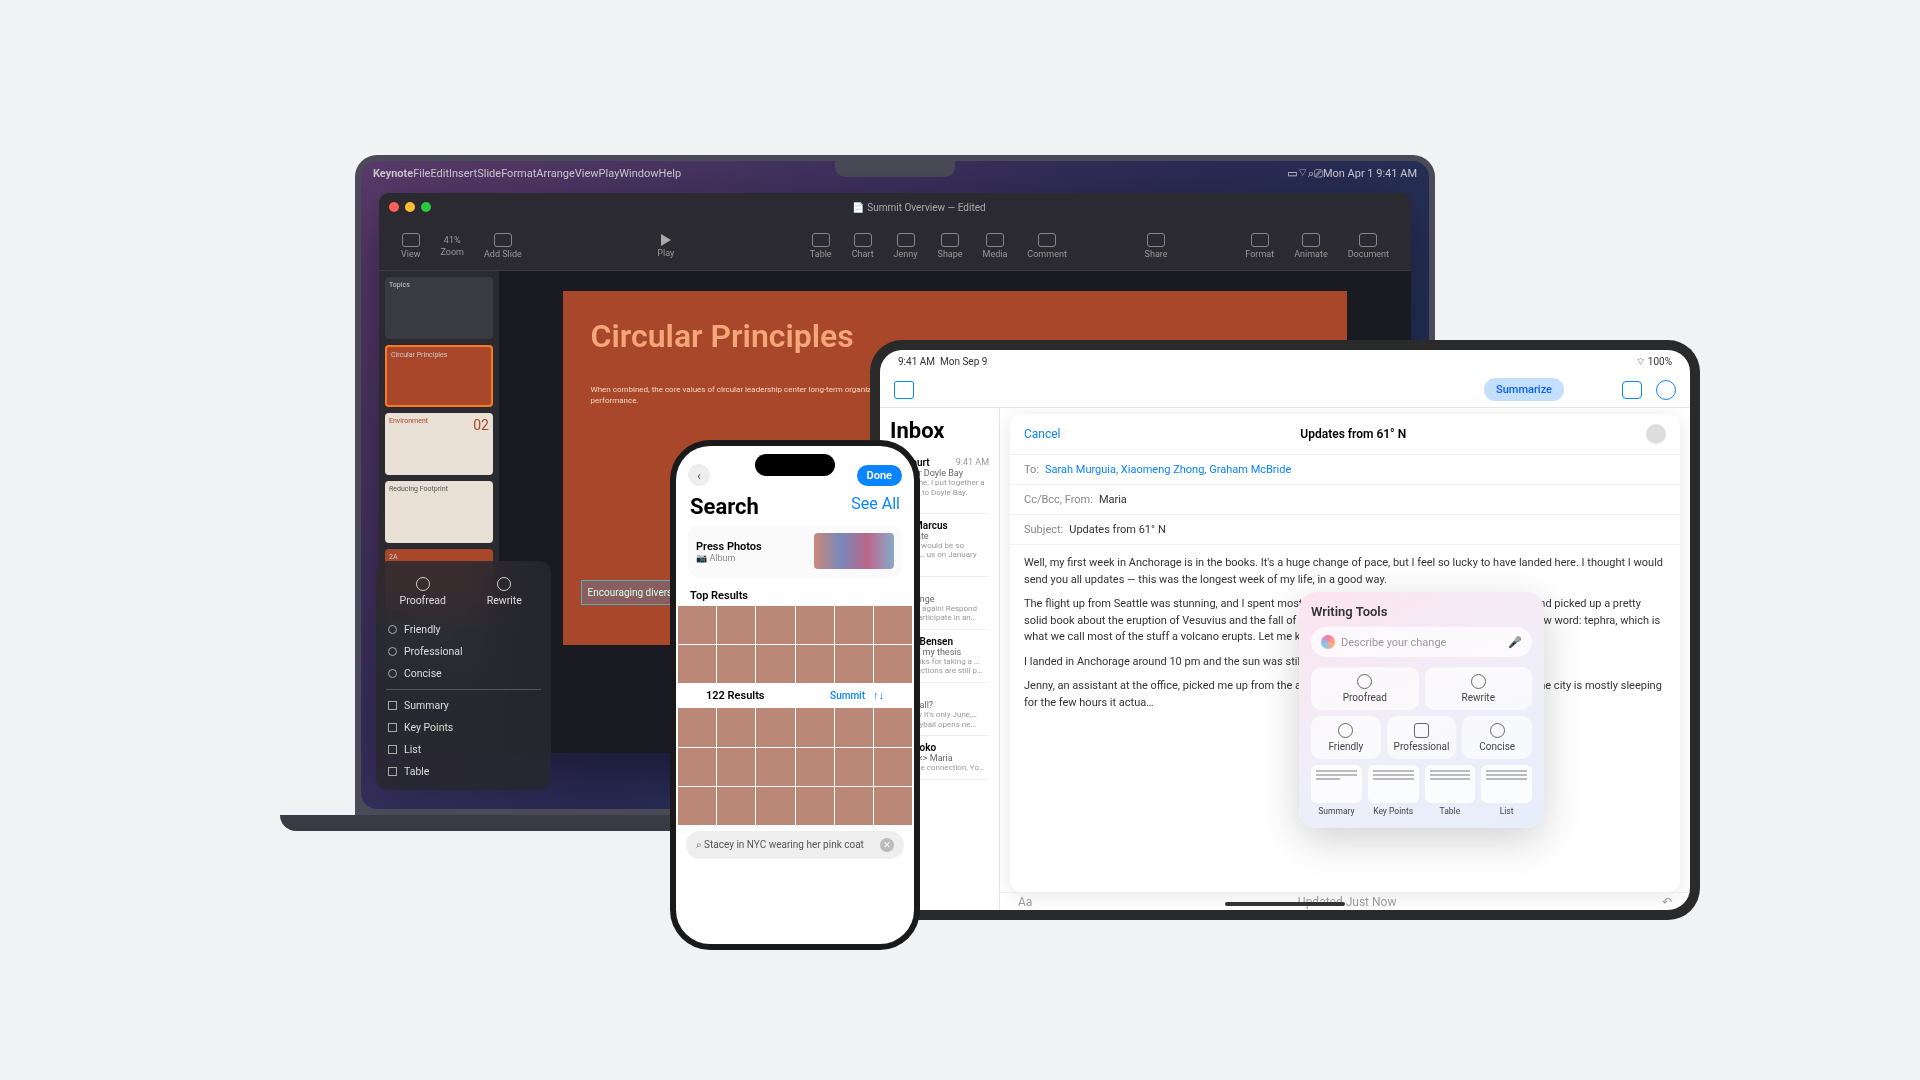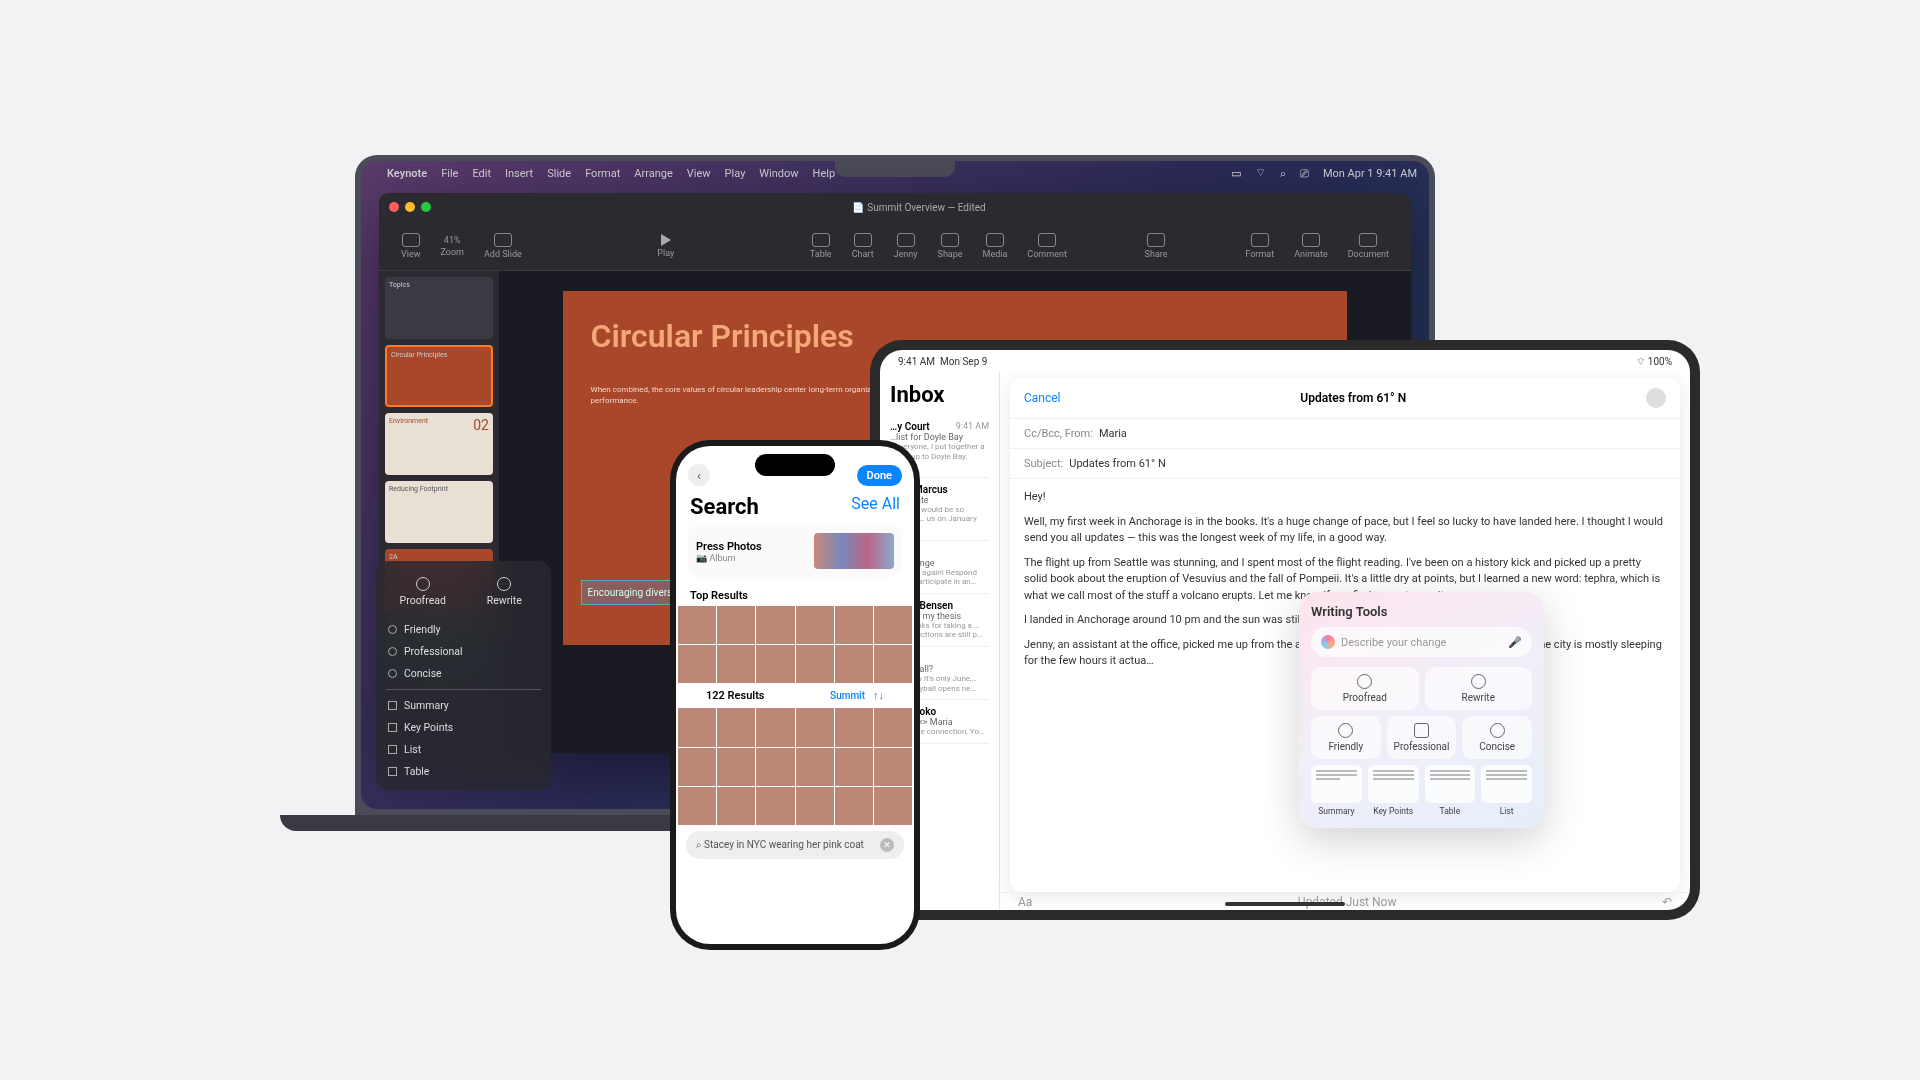--- a/index.html
+++ b/index.html
@@ -7,21 +7,21 @@
 .stage{position:relative;width:1920px;height:1080px}
 
 
 .macbook{position:absolute;left:355px;top:155px;width:1080px;height:730px}
 .macbook-body{width:100%;height:660px;background:#4a4a58;border-radius:22px 22px 0 0;padding:6px}
 .macbook-screen{width:100%;height:100%;background:linear-gradient(135deg,#5a3a6a,#2a2a55,#1a3a5a);border-radius:16px;position:relative;overflow:hidden}
 .macbook-notch{position:absolute;top:0;left:50%;transform:translateX(-50%);width:120px;height:16px;background:#4a4a58;border-radius:0 0 10px 10px}
 .macbook-base{width:1230px;height:16px;background:#3a3a45;margin-left:-75px;border-radius:0 0 20px 20px}
 
 
-.mac-menubar{height:24px;display:flex;align-items:center;padding:0 12px;color:#ddd;font-size:11px;gap:14px}
+.mac-menubar{height:24px;display:flex;align-items:center;padding:0 12px;color:#ddd;font-size:11px;gap:0}
 .mac-menubar .spacer{flex:1}
 .mac-menubar .mi{opacity:.9}
 .apple-icon{font-size:13px}
 
 
 .keynote{position:absolute;left:18px;top:32px;right:18px;height:560px;background:#2a2a30;border-radius:10px;overflow:hidden;display:flex;flex-direction:column;box-shadow:0 20px 60px rgba(0,0,0,.4)}
 .kn-titlebar{height:28px;background:#2a2a30;display:flex;align-items:center;padding:0 10px;gap:6px;font-size:10px;color:#aaa}
 .traffic{display:flex;gap:6px}
 .traffic span{width:10px;height:10px;border-radius:50%}
 .tr-r{background:#ff5f57}.tr-y{background:#febc2e}.tr-g{background:#28c840}
@@ -306,20 +306,28 @@
 
   <div class="ipad">
     <div class="ipad-screen">
       <div class="ipad-status">
         <span>9:41 AM</span>&nbsp;&nbsp;
         <span>Mon Sep 9</span>
         <span class="spacer"></span>
         <span>⌔</span>&nbsp;
         <span>100%</span>
       </div>
+      <div class="ipad-topbar">
+        <div class="ic"></div>
+        <span class="spacer"></span>
+        <div class="summarize-btn">Summarize</div>
+        <span style="width:30px"></span>
+        <div class="ic" style="border-radius:4px"></div>
+        <div style="width:20px;height:20px;border:1.5px solid #0a84ff;border-radius:50%"></div>
+      </div>
       <div class="ipad-body">
         <div class="inbox-col">
           <h2>Inbox</h2>
           <div class="inbox-item">
               <span class="inbox-time">9:41 AM</span>
               <div class="from">…y Court</div>
               <div class="subj">…list for Doyle Bay</div>
               <div class="prev">…everyone, I put together a … trip up to Doyle Bay. We'll…</div>
             </div>
           <div class="inbox-item">
@@ -349,29 +357,32 @@
             </div>
         </div>
         <div class="compose-col">
           <div class="compose-sheet">
             <div class="compose-hdr">
               <span class="cancel">Cancel</span>
               <span class="title">Updates from 61° N</span>
               <span class="arrow"></span>
             </div>
             <div class="compose-row">
+                <span>To:</span>
+                <span class="link">Sarah Murguia, Xiaomeng Zhong, Graham McBride</span>
+              </div>
+            <div class="compose-row">
                 <span>Cc/Bcc, From:</span>
                 <span class="val">Maria</span>
               </div>
             <div class="compose-row">
                 <span>Subject:</span>
                 <span class="val">Updates from 61° N</span>
               </div>
             <div class="compose-body">
-              <p>Hey!</p>
               <p>Well, my first week in Anchorage is in the books. It's a huge change of pace, but I feel so lucky to have landed here. I thought I would send you all updates — this was the longest week of my life, in a good way.</p>
               <p>The flight up from Seattle was stunning, and I spent most of the flight reading. I've been on a history kick and picked up a pretty solid book about the eruption of Vesuvius and the fall of Pompeii. It's a little dry at points, but I learned a new word: tephra, which is what we call most of the stuff a volcano erupts. Let me know if you find a way to use it.</p>
               <p>I landed in Anchorage around 10 pm and the sun was still out. It would still be out, it was so trippy to see.</p>
               <p>Jenny, an assistant at the office, picked me up from the airport. She told me the first thing to know is that the city is mostly sleeping for the few hours it actua…</p>
             </div>
           </div>
           <div class="ipad-bottom">
             <span>Aa</span>
             <span>Updated Just Now</span>
             <span>↶</span>

